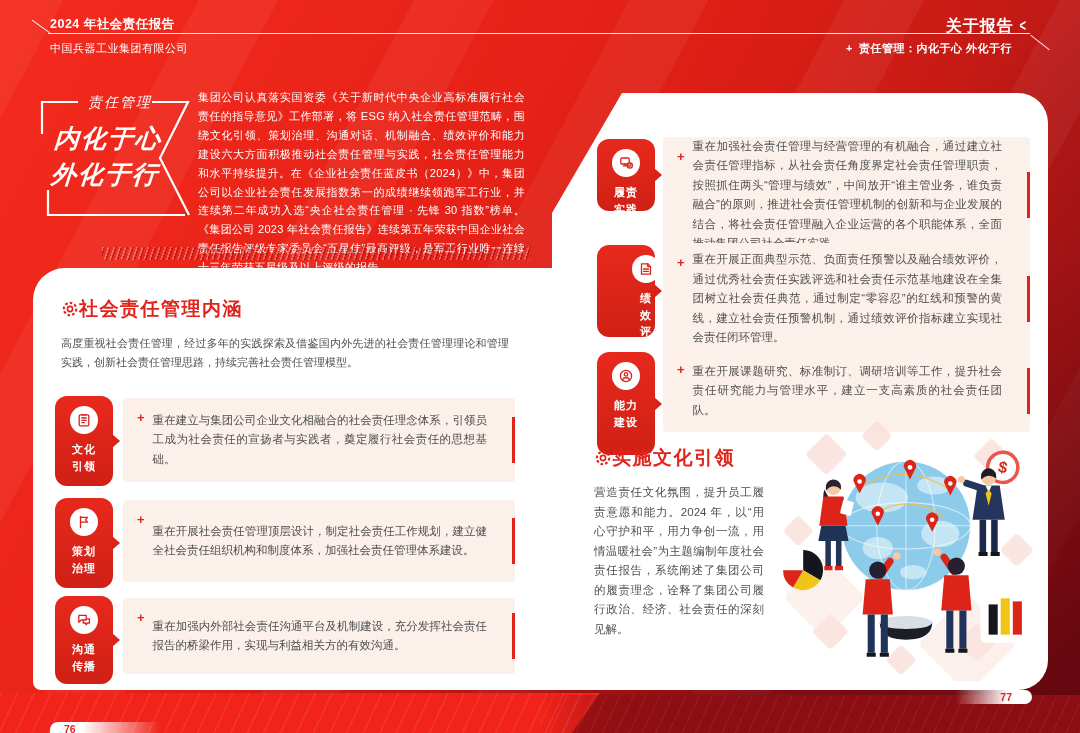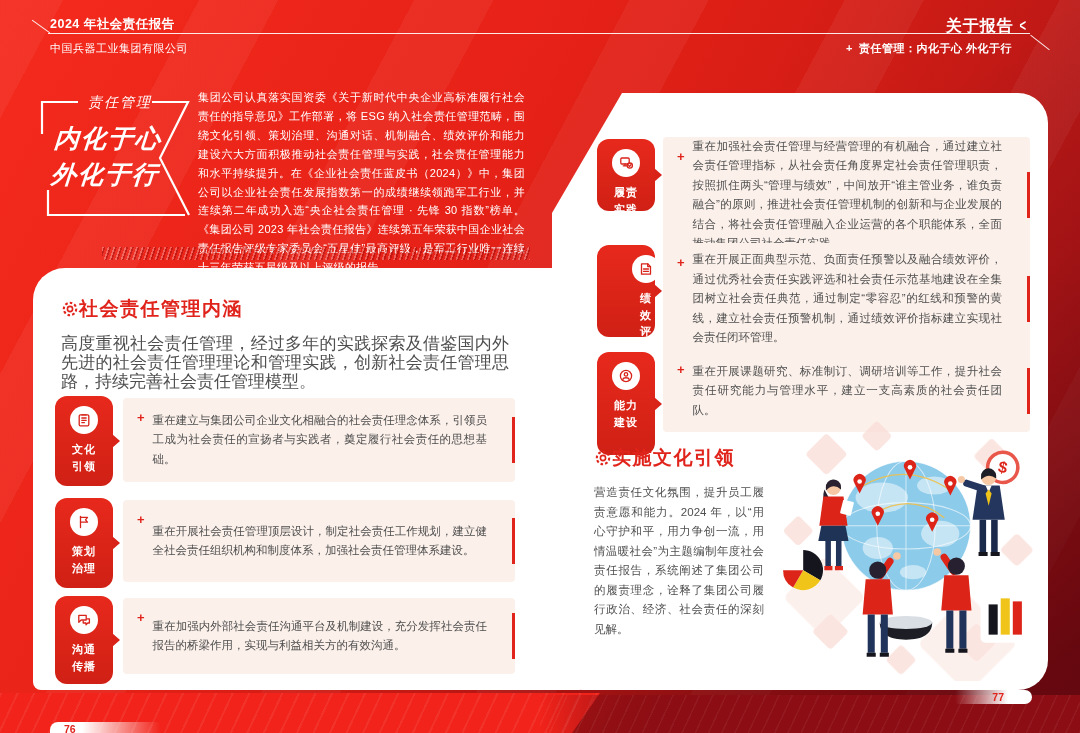--- a/index.html
+++ b/index.html
@@ -44,21 +44,21 @@
   .hatch{position:absolute;left:102px;top:247px;width:428px;height:13px;
     background:repeating-linear-gradient(108deg,rgba(255,255,255,0.28) 0 1.6px,rgba(150,10,10,0.45) 1.6px 3.2px,transparent 3.2px 5.4px);}
   
   .card{position:absolute;background:#fff;}
   .card-connector{left:520px;top:268px;width:60px;height:422px;}
   .card-left{left:33px;top:268px;width:505px;height:422px;border-radius:32px 8px 8px 8px;}
   .card-right{left:552px;top:93px;width:496px;height:597px;border-radius:12px 30px 30px 30px;
     clip-path:polygon(70px 0,100% 0,100% 100%,0 100%,0 120px);}
   .section-head{position:absolute;display:flex;align-items:center;gap:0;}
   .section-title{font-size:19px;font-weight:bold;color:#e0241c;letter-spacing:1.5px;}
-  .section-desc{position:absolute;margin:0;font-size:17px;line-height:19px;color:#4f4f4f;text-align:justify;}
+  .section-desc{position:absolute;margin:0;font-size:11px;line-height:19px;color:#4f4f4f;text-align:justify;}
   
   .badge{position:absolute;width:58px;border-radius:12px;box-sizing:border-box;
     background:linear-gradient(180deg,#e7291c,#d02015);display:flex;flex-direction:column;align-items:center;
     padding-top:10px;}
   .badge::after{content:"";position:absolute;right:-7px;top:50%;margin-top:-7px;
     border:7px solid transparent;border-left:8px solid #d92218;border-right:0;}
   .badge-circle{width:28px;height:28px;border-radius:50%;background:#fff;display:flex;align-items:center;
     justify-content:center;margin-bottom:7px;flex:none;}
   .badge-circle svg{width:16px;height:16px;stroke:#d8231a;fill:none;stroke-width:1.3;
     stroke-linecap:round;stroke-linejoin:round;}
@@ -82,21 +82,21 @@
   .rrow3 .badge{left:45px;top:259px;height:103px;} .rrow3 .ibox{left:111px;top:257px;width:367px;height:82px;}
   .card-right .section-head{left:42px;top:352px;}
   .card-right .section-desc2{position:absolute;left:42px;top:390px;width:170px;margin:0;font-size:11.5px;
     line-height:19.5px;color:#4f4f4f;text-align:justify;}
   .illus{position:absolute;left:228px;top:328px;width:256px;height:260px;}
   
   .pill{position:absolute;box-sizing:border-box;color:#e0241c;font-size:10.5px;font-weight:bold;z-index:5;}
   .pill-left{left:50px;top:722px;width:115px;height:32px;border-radius:8px;line-height:15px;padding-left:14px;
     background:linear-gradient(90deg,#fff 0%,#fff 28%,rgba(255,255,255,0) 96%);}
   .pill-right{left:952px;top:690px;width:80px;height:14px;border-radius:7px;line-height:14px;text-align:right;
-    padding-right:28px;background:linear-gradient(270deg,#fff 0%,#fff 30%,rgba(255,255,255,0) 96%);}
+    padding-right:20px;background:linear-gradient(270deg,#fff 0%,#fff 30%,rgba(255,255,255,0) 96%);}
   .gearsvg{width:18px;height:18px;flex:none;}
 </style>
 </head>
 <body>
 
 <div class="canvas">
   <div class="bg"></div>
   <div class="band-bright"></div>
   <div class="band-dark"></div>
 

